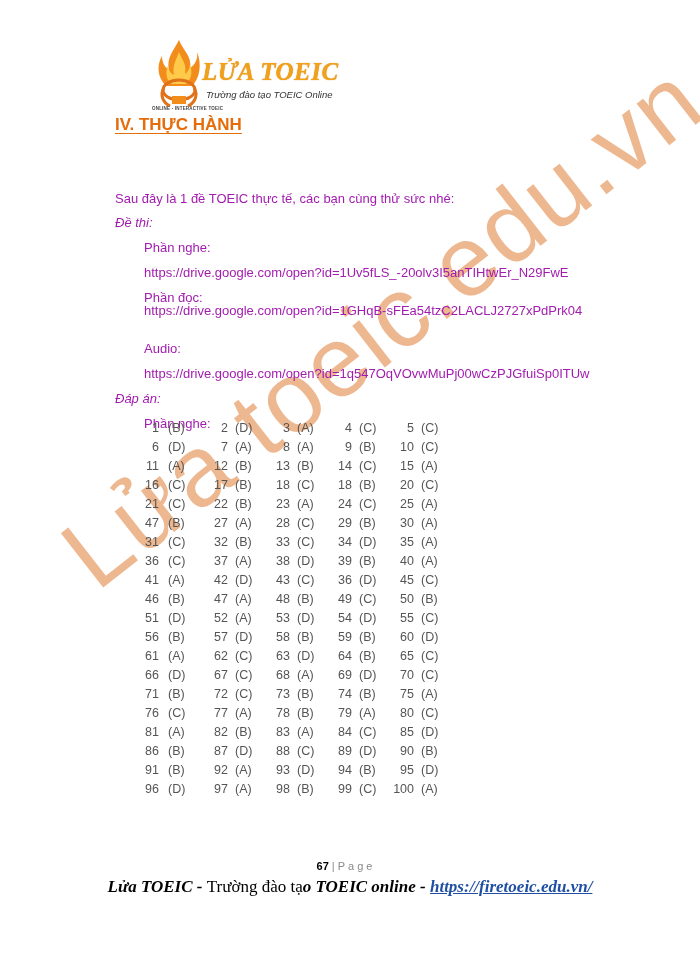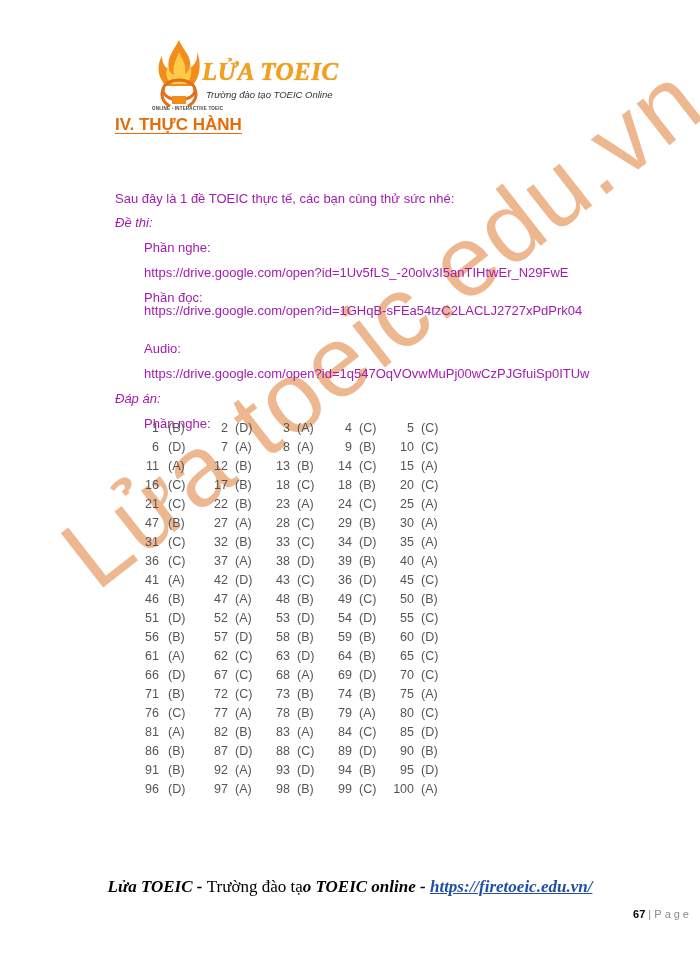--- a/index.html
+++ b/index.html
@@ -36,21 +36,21 @@
   .cell .ans { display:inline-block; margin-left:7px; }
   .cell:nth-child(1) .num { width:19px; }
   .cell:nth-child(1) .ans { margin-left:9px; }
   .cell:nth-child(2) { margin-left:0; }
 
   
   .footer { position:absolute; left:0; width:700px; top:877px; text-align:center;
             font-family:"Liberation Serif", serif; font-size:17px; color:#000; white-space:nowrap; }
   .footer .bi { font-weight:bold; font-style:italic; }
   .footer a { color:#1f4fa3; font-weight:bold; font-style:italic; text-decoration:underline; }
-  .pagenum { position:absolute; left:0; width:692px; top:908px; text-align:right; font-size:11px; }
+  .pagenum { position:absolute; left:0; width:692px; top:860px; text-align:center; font-size:11px; }
   .pagenum .n { font-weight:bold; color:#000; }
   .pagenum .sep { color:#888; }
   .pagenum .p { color:#8a8a8a; letter-spacing:3px; }
 </style>
 </head>
 <body>
 
 <div class="page">
 
   <div class="watermark">

